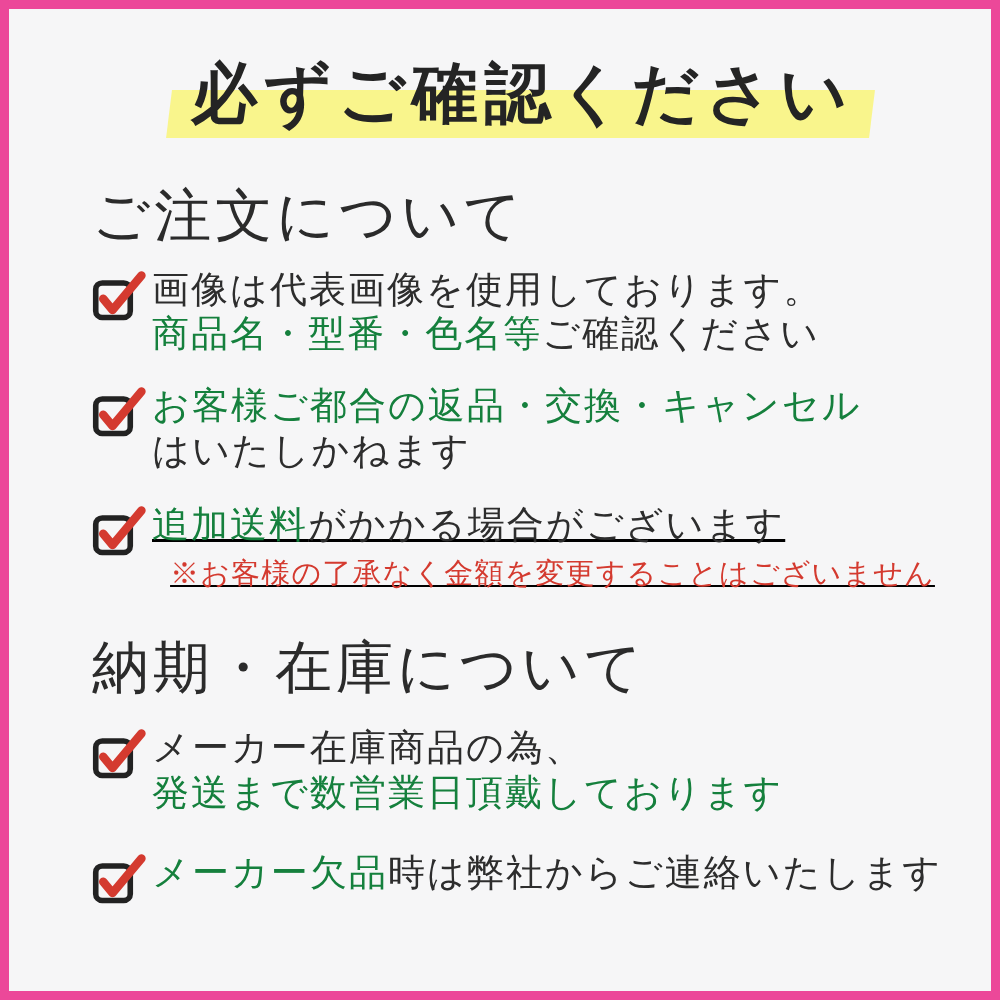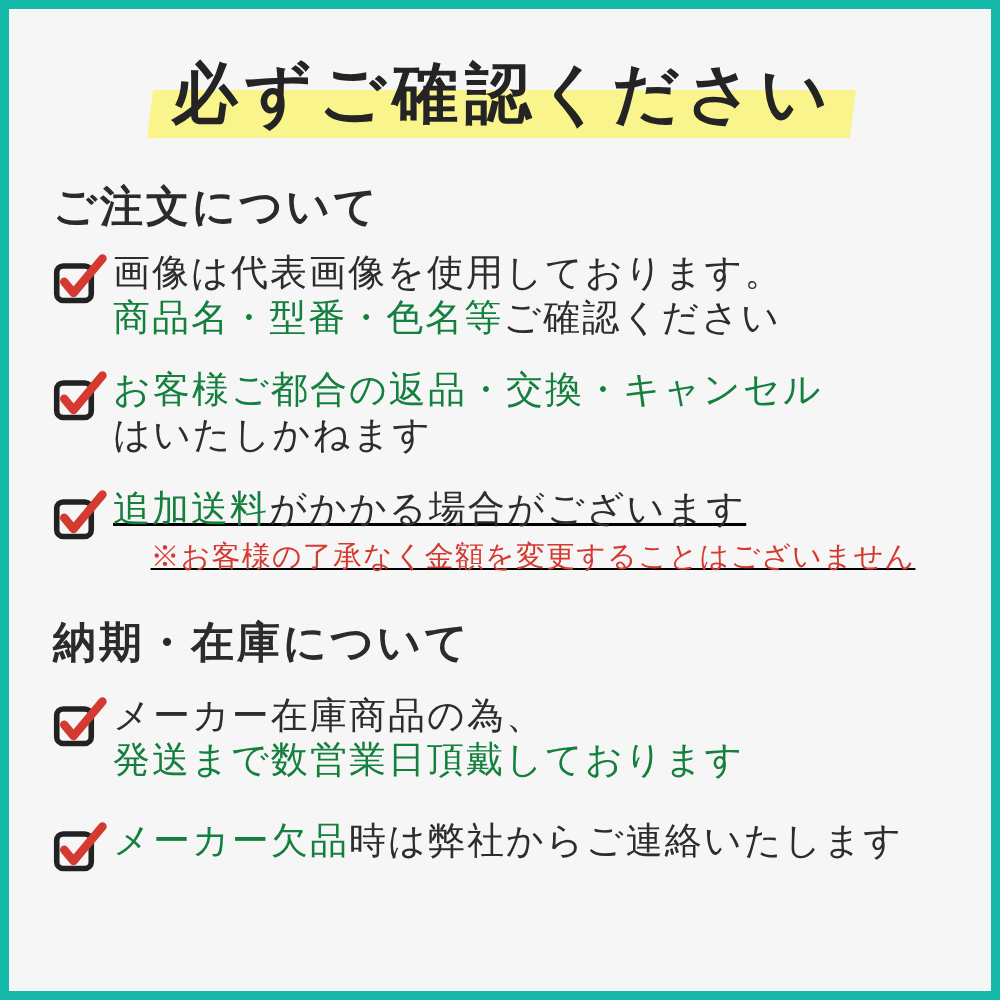--- a/index.html
+++ b/index.html
@@ -9,23 +9,24 @@
   body {
     width: 1000px;
     height: 1000px;
     font-family: "DejaVu Serif", "Liberation Serif", serif;
     background: #ffffff;
   }
   .frame {
     box-sizing: border-box;
     width: 1000px;
     height: 1000px;
-    border: 9px solid #14b8a6;
+    border: 9px solid #ec4899;
     background: #f6f6f7;
     overflow: hidden;
+    padding-left: 39px;
   }
   .content {
     box-sizing: border-box;
     padding: 44px 38px 0 44px;
   }
   
   .title-wrap {
     text-align: center;
     margin: 0 0 48px 0;
   }
@@ -46,22 +47,22 @@
     right: -10px;
     top: 46%;
     bottom: -6%;
     background: #f9f58c;
     transform: skewX(-7deg);
     z-index: -1;
   }
   
   .section-heading {
     margin: 0 0 20px 0;
-    font-size: 43px;
-    font-weight: bold;
+    font-size: 57px;
+    font-weight: normal;
     letter-spacing: 0.07em;
     color: #2b2b2b;
     line-height: 1.16;
   }
   .section-heading.second {
     margin-top: 44px;
     margin-bottom: 26px;
   }
   
   .item {

